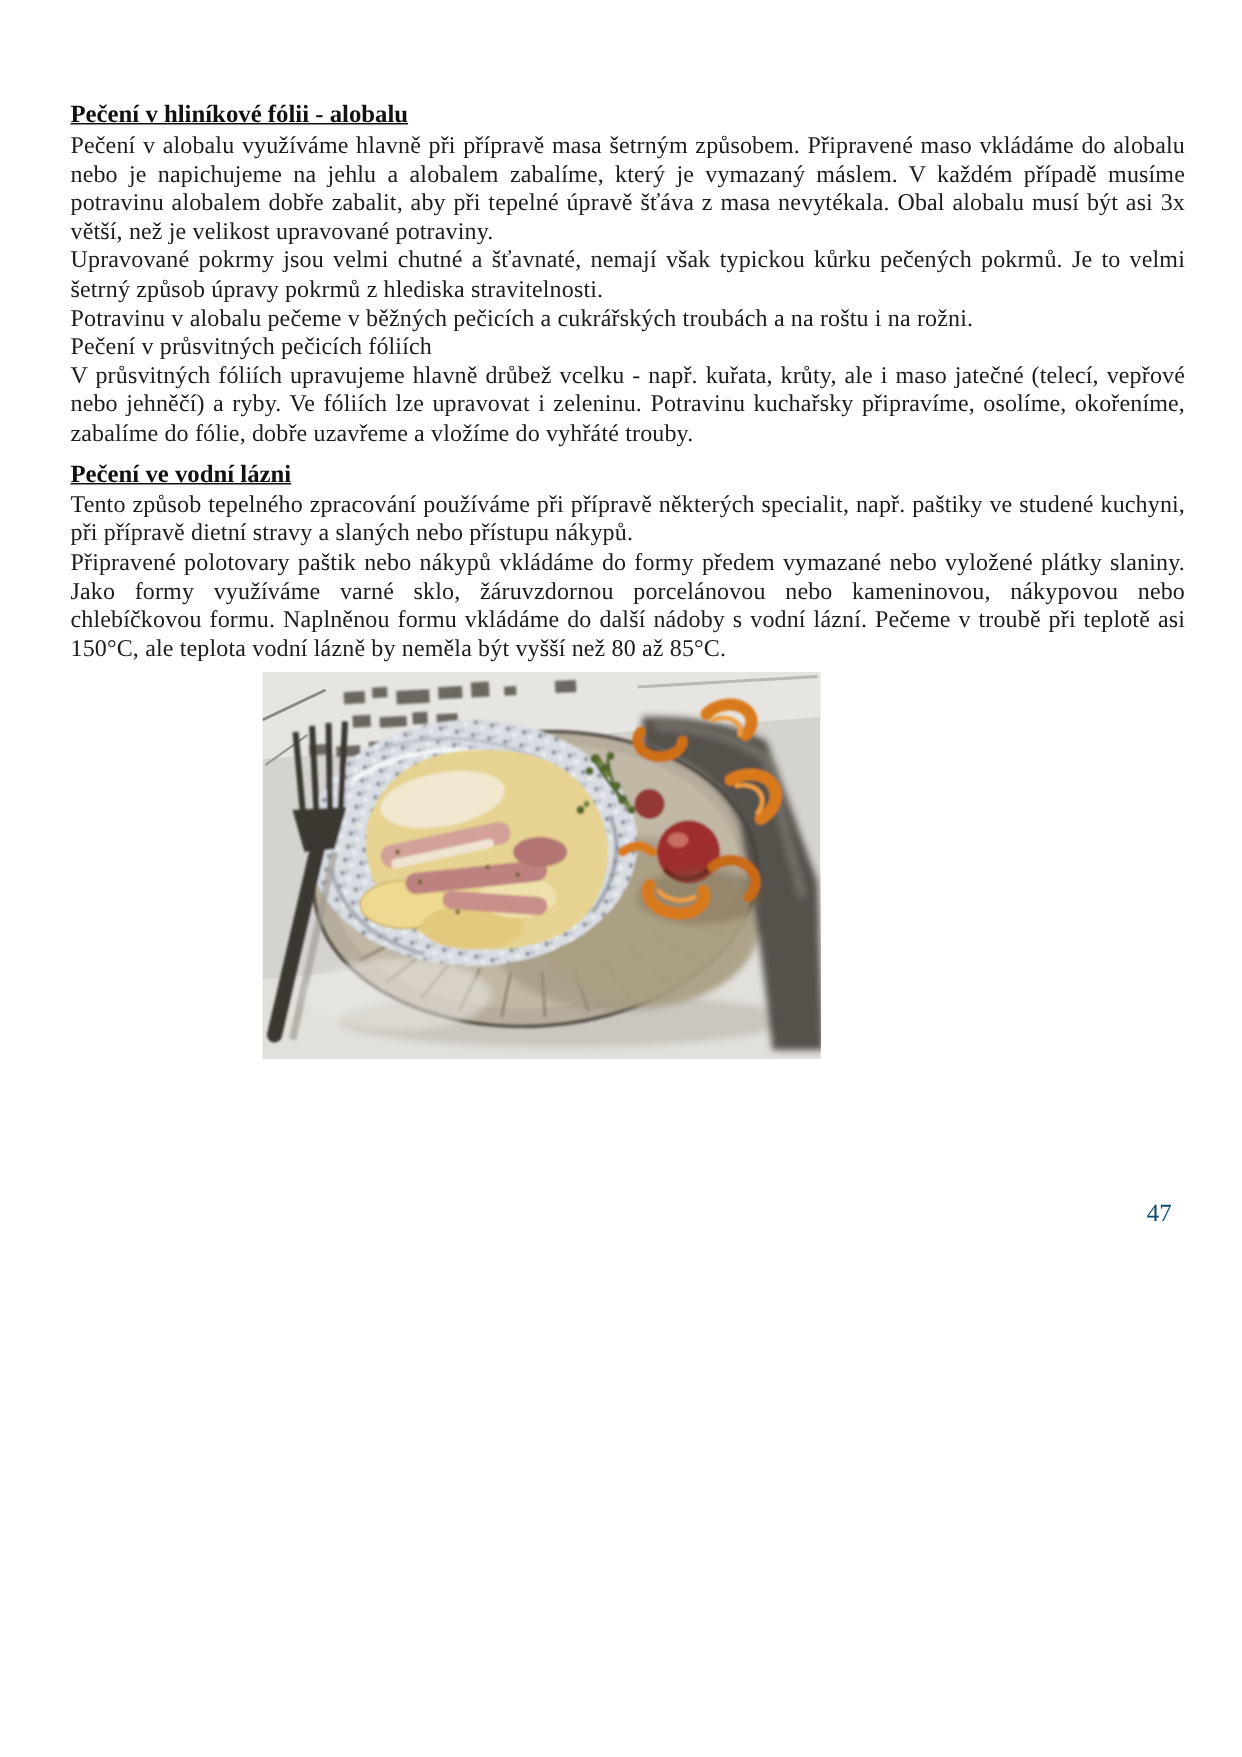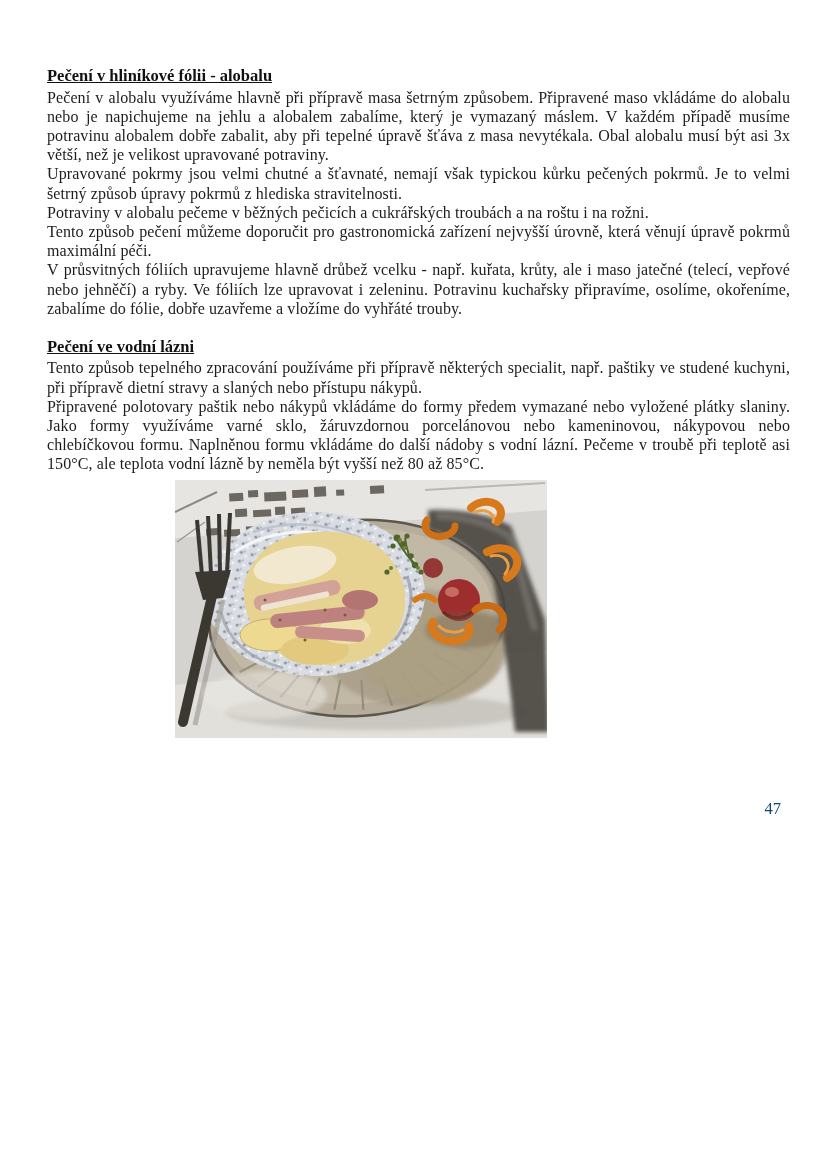--- a/index.html
+++ b/index.html
@@ -24,21 +24,21 @@
     line-height:19.5px;
     color:#111;
   }
   .content p {
     margin:0;
     font-size:16px;
     line-height:19.2px;
     text-align:justify;
     letter-spacing:0.1px;
   }
-  .section-water-bath { margin-top:19px; }
+  .section-water-bath { margin-top:7px; }
   figure.photo {
     margin:6px 0 0 128px;
     padding:0;
     width:372px; height:258px;
     line-height:0;
   }
   figure.photo svg { width:100%; height:100%; }
   .page-number {
     position:absolute;
     right:47px; bottom:45px;
@@ -49,22 +49,22 @@
 </head>
 <body>
 
 <div class="page">
   <div class="content">
 
     <section>
       <h2 class="section-heading">Pečení v hliníkové fólii - alobalu</h2>
       <p>Pečení v alobalu využíváme hlavně při přípravě masa šetrným způsobem. Připravené maso vkládáme do alobalu nebo je napichujeme na jehlu a alobalem zabalíme, který je vymazaný máslem. V každém případě musíme potravinu alobalem dobře zabalit, aby při tepelné úpravě šťáva z masa nevytékala. Obal alobalu musí být asi 3x větší, než je velikost upravované potraviny.</p>
       <p>Upravované pokrmy jsou velmi chutné a šťavnaté, nemají však typickou kůrku pečených pokrmů. Je to velmi šetrný způsob úpravy pokrmů z hlediska stravitelnosti.</p>
-      <p>Potraviny v alobalu pečeme v běžných pečicích a cukrářských troubách a na roštu i na rožni.</p>
-      <p>Tento způsob pečení můžeme doporučit pro gastronomická zařízení nejvyšší úrovně, která věnují úpravě pokrmů maximální péči.</p>
+      <p>Potravinu v alobalu pečeme v běžných pečicích a cukrářských troubách a na roštu i na rožni.</p>
+      <p>Pečení v průsvitných pečicích fóliích</p>
       <p>V průsvitných fóliích upravujeme hlavně drůbež vcelku - např. kuřata, krůty, ale i maso jatečné (telecí, vepřové nebo jehněčí) a ryby. Ve fóliích lze upravovat i zeleninu. Potravinu kuchařsky připravíme, osolíme, okořeníme, zabalíme do fólie, dobře uzavřeme a vložíme do vyhřáté trouby.</p>
     </section>
 
     <section class="section-water-bath">
       <h2 class="section-heading">Pečení ve vodní lázni</h2>
       <p>Tento způsob tepelného zpracování používáme při přípravě některých specialit, např. paštiky ve studené kuchyni, při přípravě dietní stravy a slaných nebo přístupu nákypů.</p>
       <p>Připravené polotovary paštik nebo nákypů vkládáme do formy předem vymazané nebo vyložené plátky slaniny. Jako formy využíváme varné sklo, žáruvzdornou porcelánovou nebo kameninovou, nákypovou nebo chlebíčkovou formu. Naplněnou formu vkládáme do další nádoby s vodní lázní. Pečeme v troubě při teplotě asi 150°C, ale teplota vodní lázně by neměla být vyšší než 80 až 85°C.</p>
     </section>
 
     <figure class="photo">

